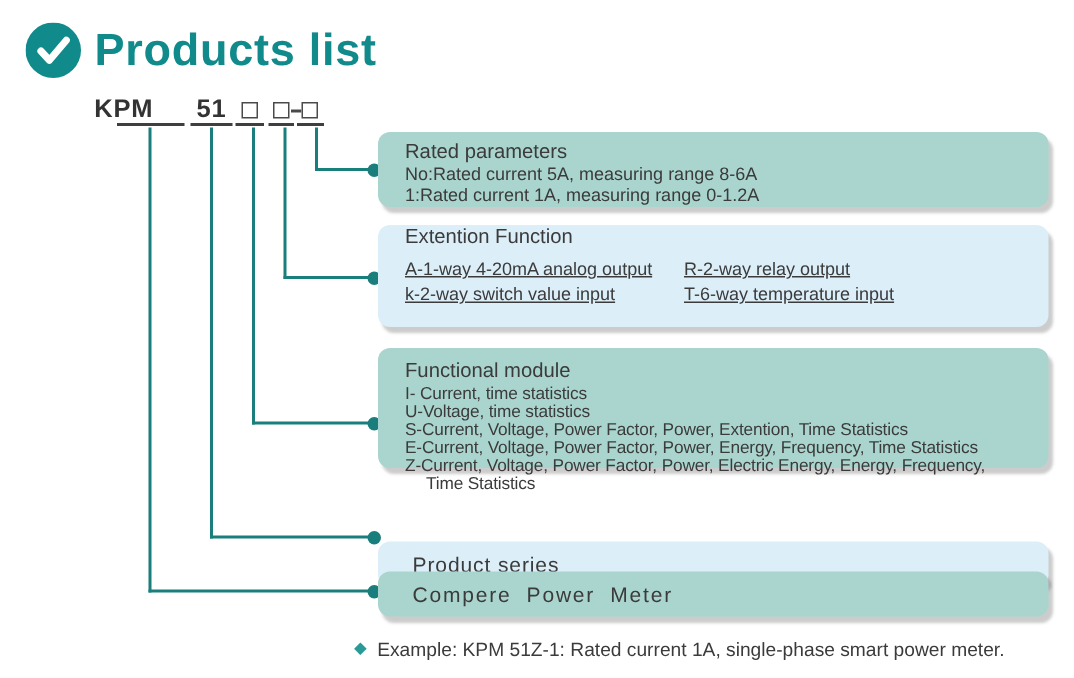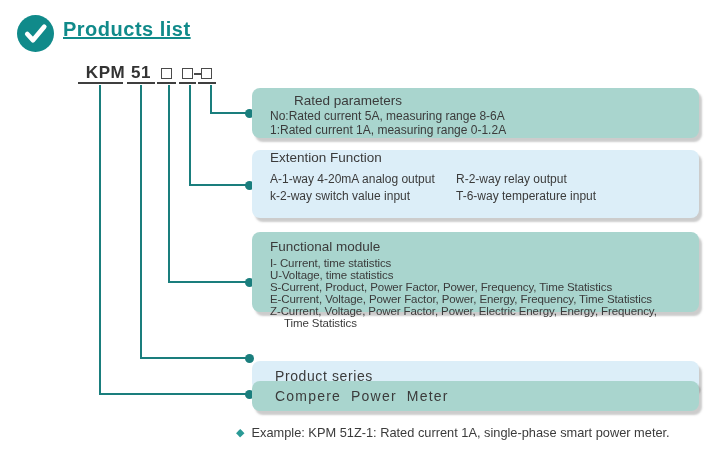--- a/index.html
+++ b/index.html
@@ -4,27 +4,27 @@
 <style>
   * { margin:0; padding:0; box-sizing:border-box; }
   html,body { background:#fff; }
   .stage {
     position:relative; width:716px; height:452px; overflow:hidden;
     background:#fff; font-family:"Liberation Sans", sans-serif; color:var(--text,#3b3b3b);
   }
   
   .check-badge { position:absolute; left:17px; top:15px; width:37px; height:37px; }
   .page-title {
-    position:absolute; left:63px; top:19px; font-size:20px; font-weight:bold;
-    color:var(--accent,#108a8a); letter-spacing:0.5px; line-height:1;text-decoration:underline;
+    position:absolute; left:63px; top:19px; font-size:30px; font-weight:bold;
+    color:var(--accent,#108a8a); letter-spacing:0.5px; line-height:1;
   }
   
   .code-part { position:absolute; top:64px; font-size:17px; font-weight:bold;
     color:#333; text-align:center; line-height:17px; letter-spacing:0.5px; }
-  .code-prefix { left:83px; width:45px; }
+  .code-prefix { left:60px; width:45px; }
   .code-series { left:127px; width:28px; }
   .slot { position:absolute; top:68px; width:11px; height:11px; border:1.5px solid #4a4a4a; background:#fff; }
   .slot1 { left:161px; } .slot2 { left:182px; } .slot3 { left:201px; }
   .code-dash-glyph { position:absolute; left:194px; top:73px; width:7px; height:2px; background:#4a4a4a; }
   .ul { position:absolute; top:82px; height:2px; background:#3f3f3f; }
   .u1 { left:78px;  width:45px; }
   .u2 { left:127px; width:28px; }
   .u3 { left:157px; width:19px; }
   .u4 { left:179px; width:17px; }
   .u5 { left:198px; width:18px; }
@@ -42,25 +42,25 @@
   .c5 { left:99px;  top:85px; width:148px; height:310px; }
   
   .box {
     position:absolute; left:252px; width:447px; border-radius:8px;
     padding:0 12px 0 18px; box-shadow:3px 4px 2px rgba(110,110,110,0.35);
   }
   .box.teal { background:var(--box-teal,#a9d5ce); }
   .box.blue { background:var(--box-blue,#dceef8); }
   .box-title { font-size:13.5px; line-height:15px; }
   .b1 { top:88px; height:50px; padding-top:5px; }
-  .b1 .box-title { margin-bottom:2px;margin-left:24px; }
+  .b1 .box-title { margin-bottom:2px; }
   .b1 .box-line { font-size:12px; line-height:13.5px; }
   .b2 { top:150px; height:68px; padding-top:0; }
   .b2 .cols { display:grid; grid-template-columns:186px 1fr; margin-top:6px; }
-  .b2 .box-line { font-size:12px; line-height:17px; white-space:nowrap; }
+  .b2 .box-line { font-size:12px; line-height:17px; white-space:nowrap;text-decoration:underline; }
   .b3 { top:232px; height:80px; padding-top:7px; }
   .b3 .box-title { margin-bottom:3px; }
   .b3 .box-line { font-size:11.5px; line-height:12px; letter-spacing:-0.1px; white-space:nowrap; }
   .b3 .indent { padding-left:14px; }
   .label-box { display:flex; align-items:center; padding-left:23px; }
   .b4 { top:361px; height:30px; }
   .b5 { top:381px; height:30px; }
   .box-label { font-size:14px; }
   .b4 .box-label { letter-spacing:0.6px; }
   .b5 .box-label { letter-spacing:1.2px; word-spacing:5px; }
@@ -119,21 +119,21 @@
         <div class="box-line">R-2-way relay output</div>
         <div class="box-line">T-6-way temperature input</div>
       </div>
     </div>
   </div>
 
   <div class="box teal b3">
     <div class="box-title">Functional module</div>
     <div class="box-line">I- Current, time statistics</div>
     <div class="box-line">U-Voltage, time statistics</div>
-    <div class="box-line">S-Current, Product, Power Factor, Power, Frequency, Time Statistics</div>
+    <div class="box-line">S-Current, Voltage, Power Factor, Power, Extention, Time Statistics</div>
     <div class="box-line">E-Current, Voltage, Power Factor, Power, Energy, Frequency, Time Statistics</div>
     <div class="box-line">Z-Current, Voltage, Power Factor, Power, Electric Energy, Energy, Frequency,</div>
     <div class="box-line indent">Time Statistics</div>
   </div>
 
   <div class="box blue b4 label-box">
     <div class="box-label">Product series</div>
   </div>
 
   <div class="box teal b5 label-box">

